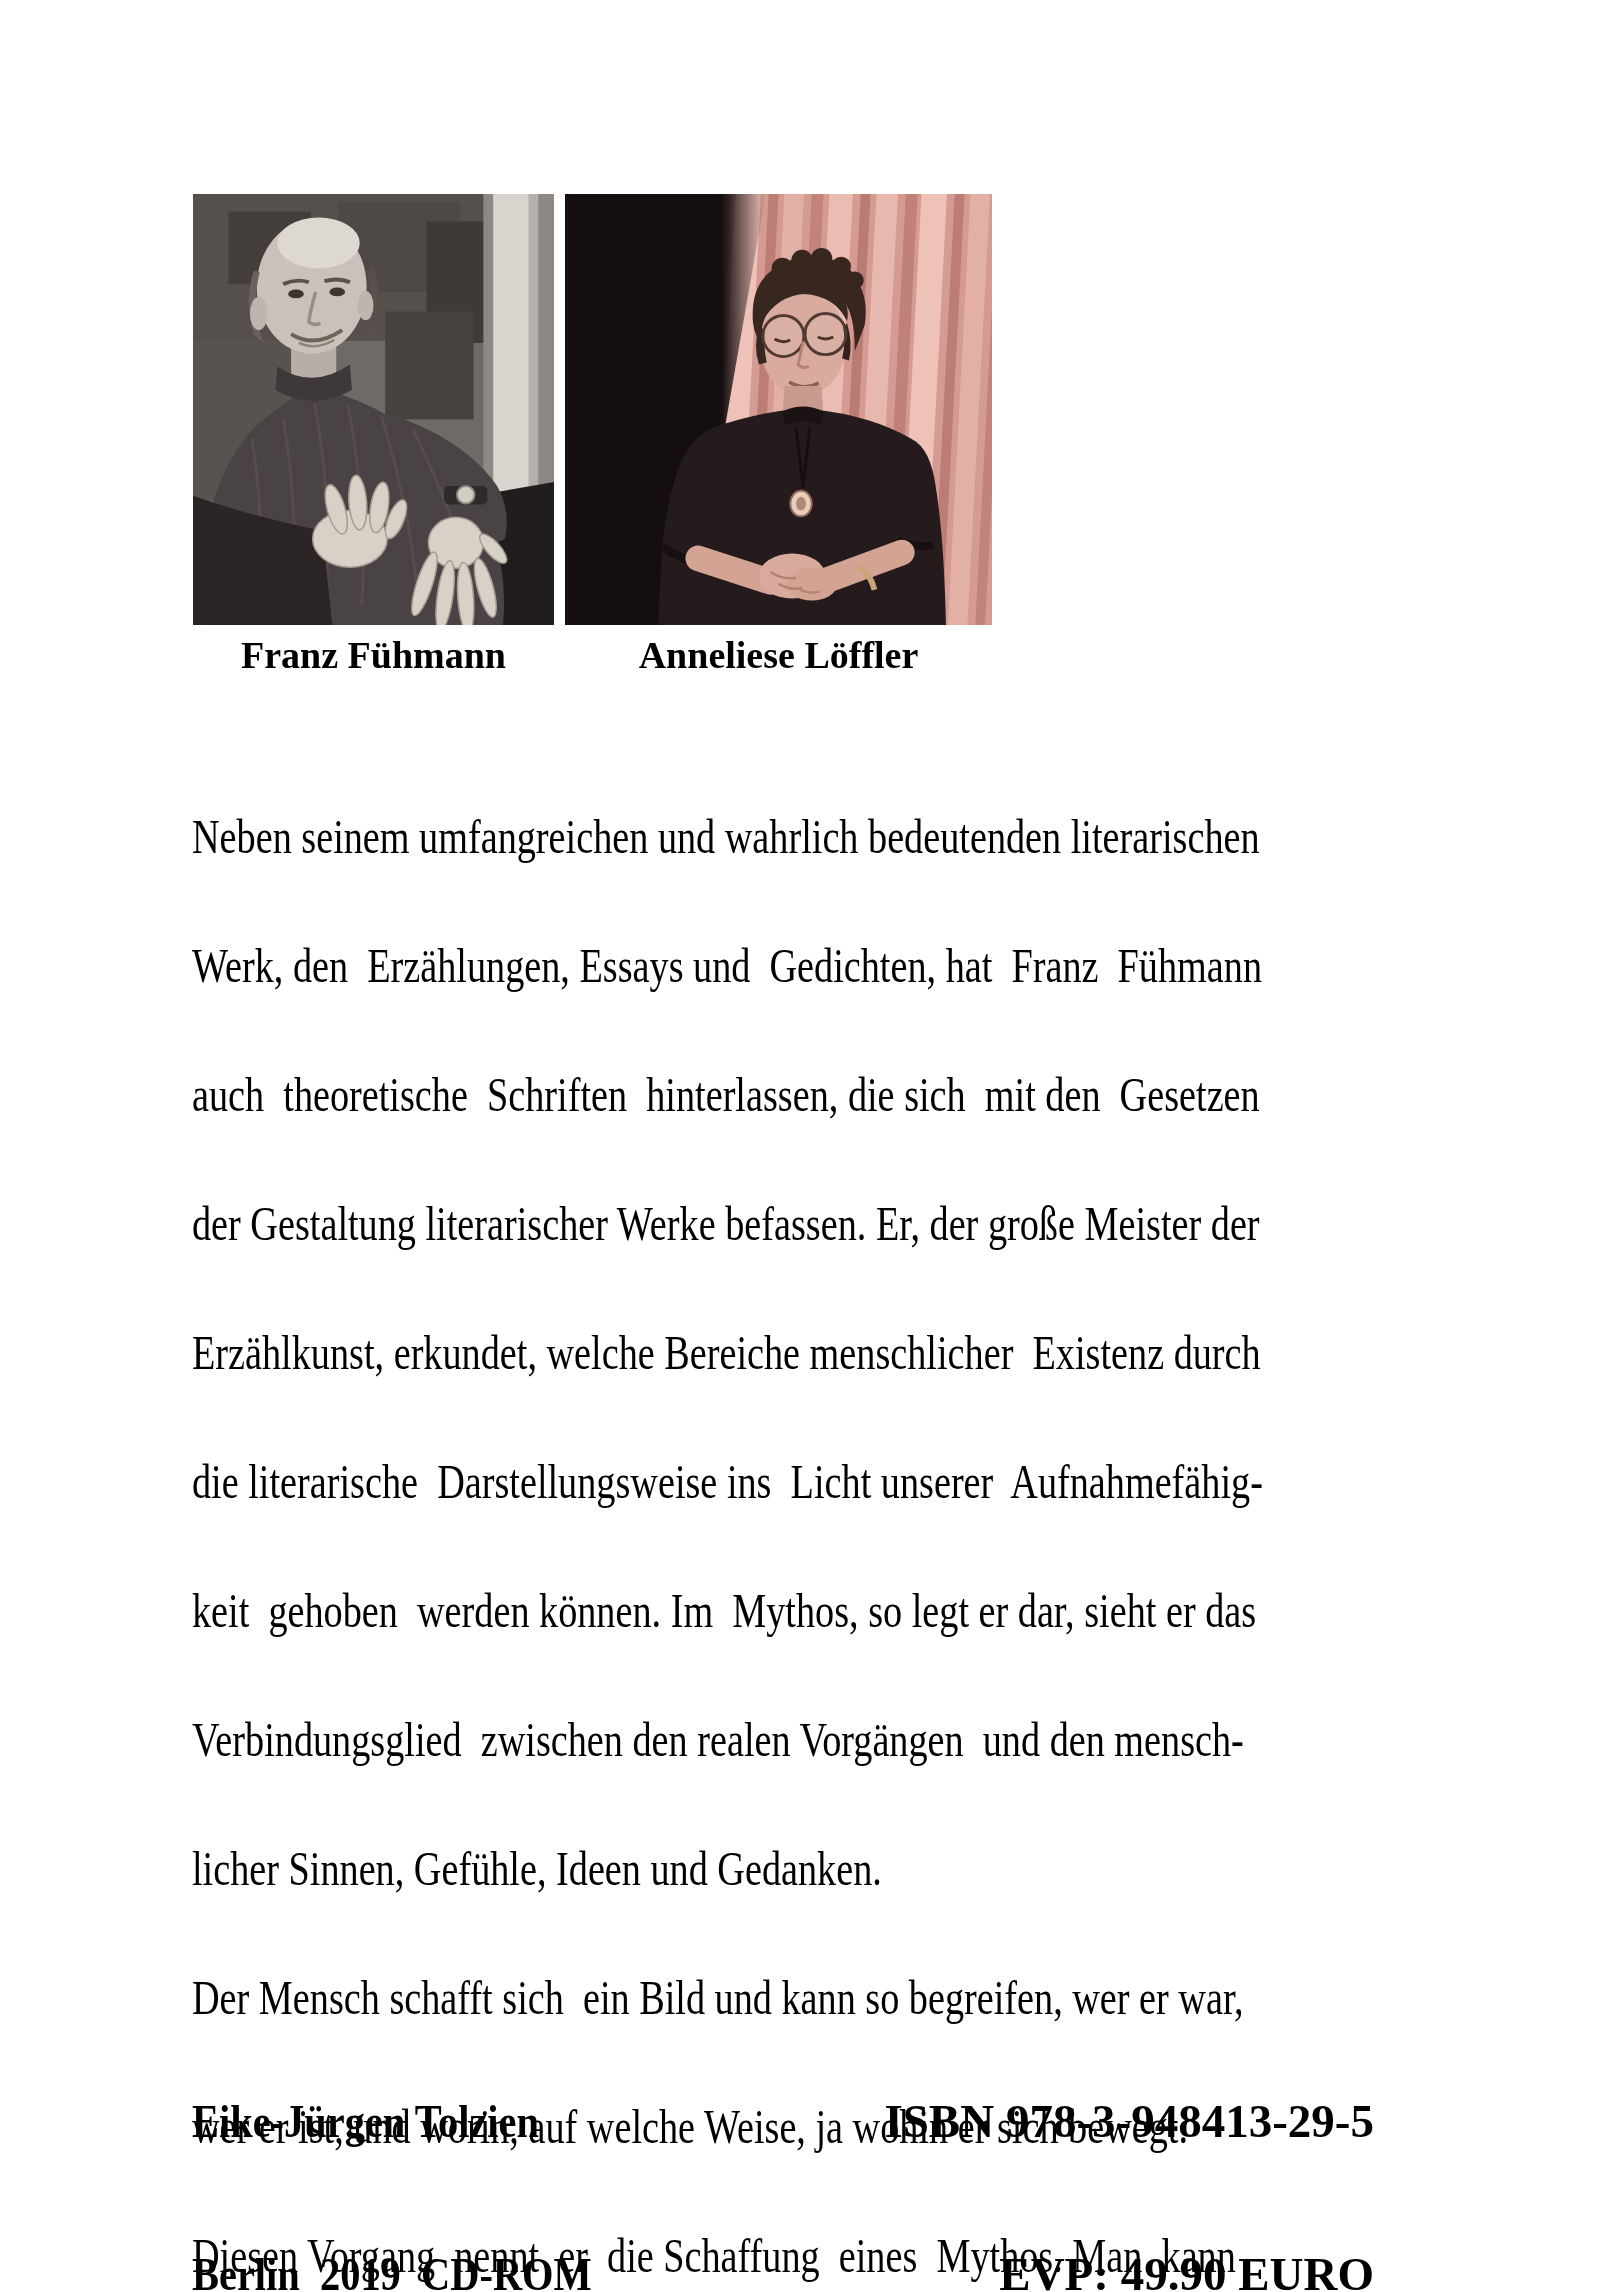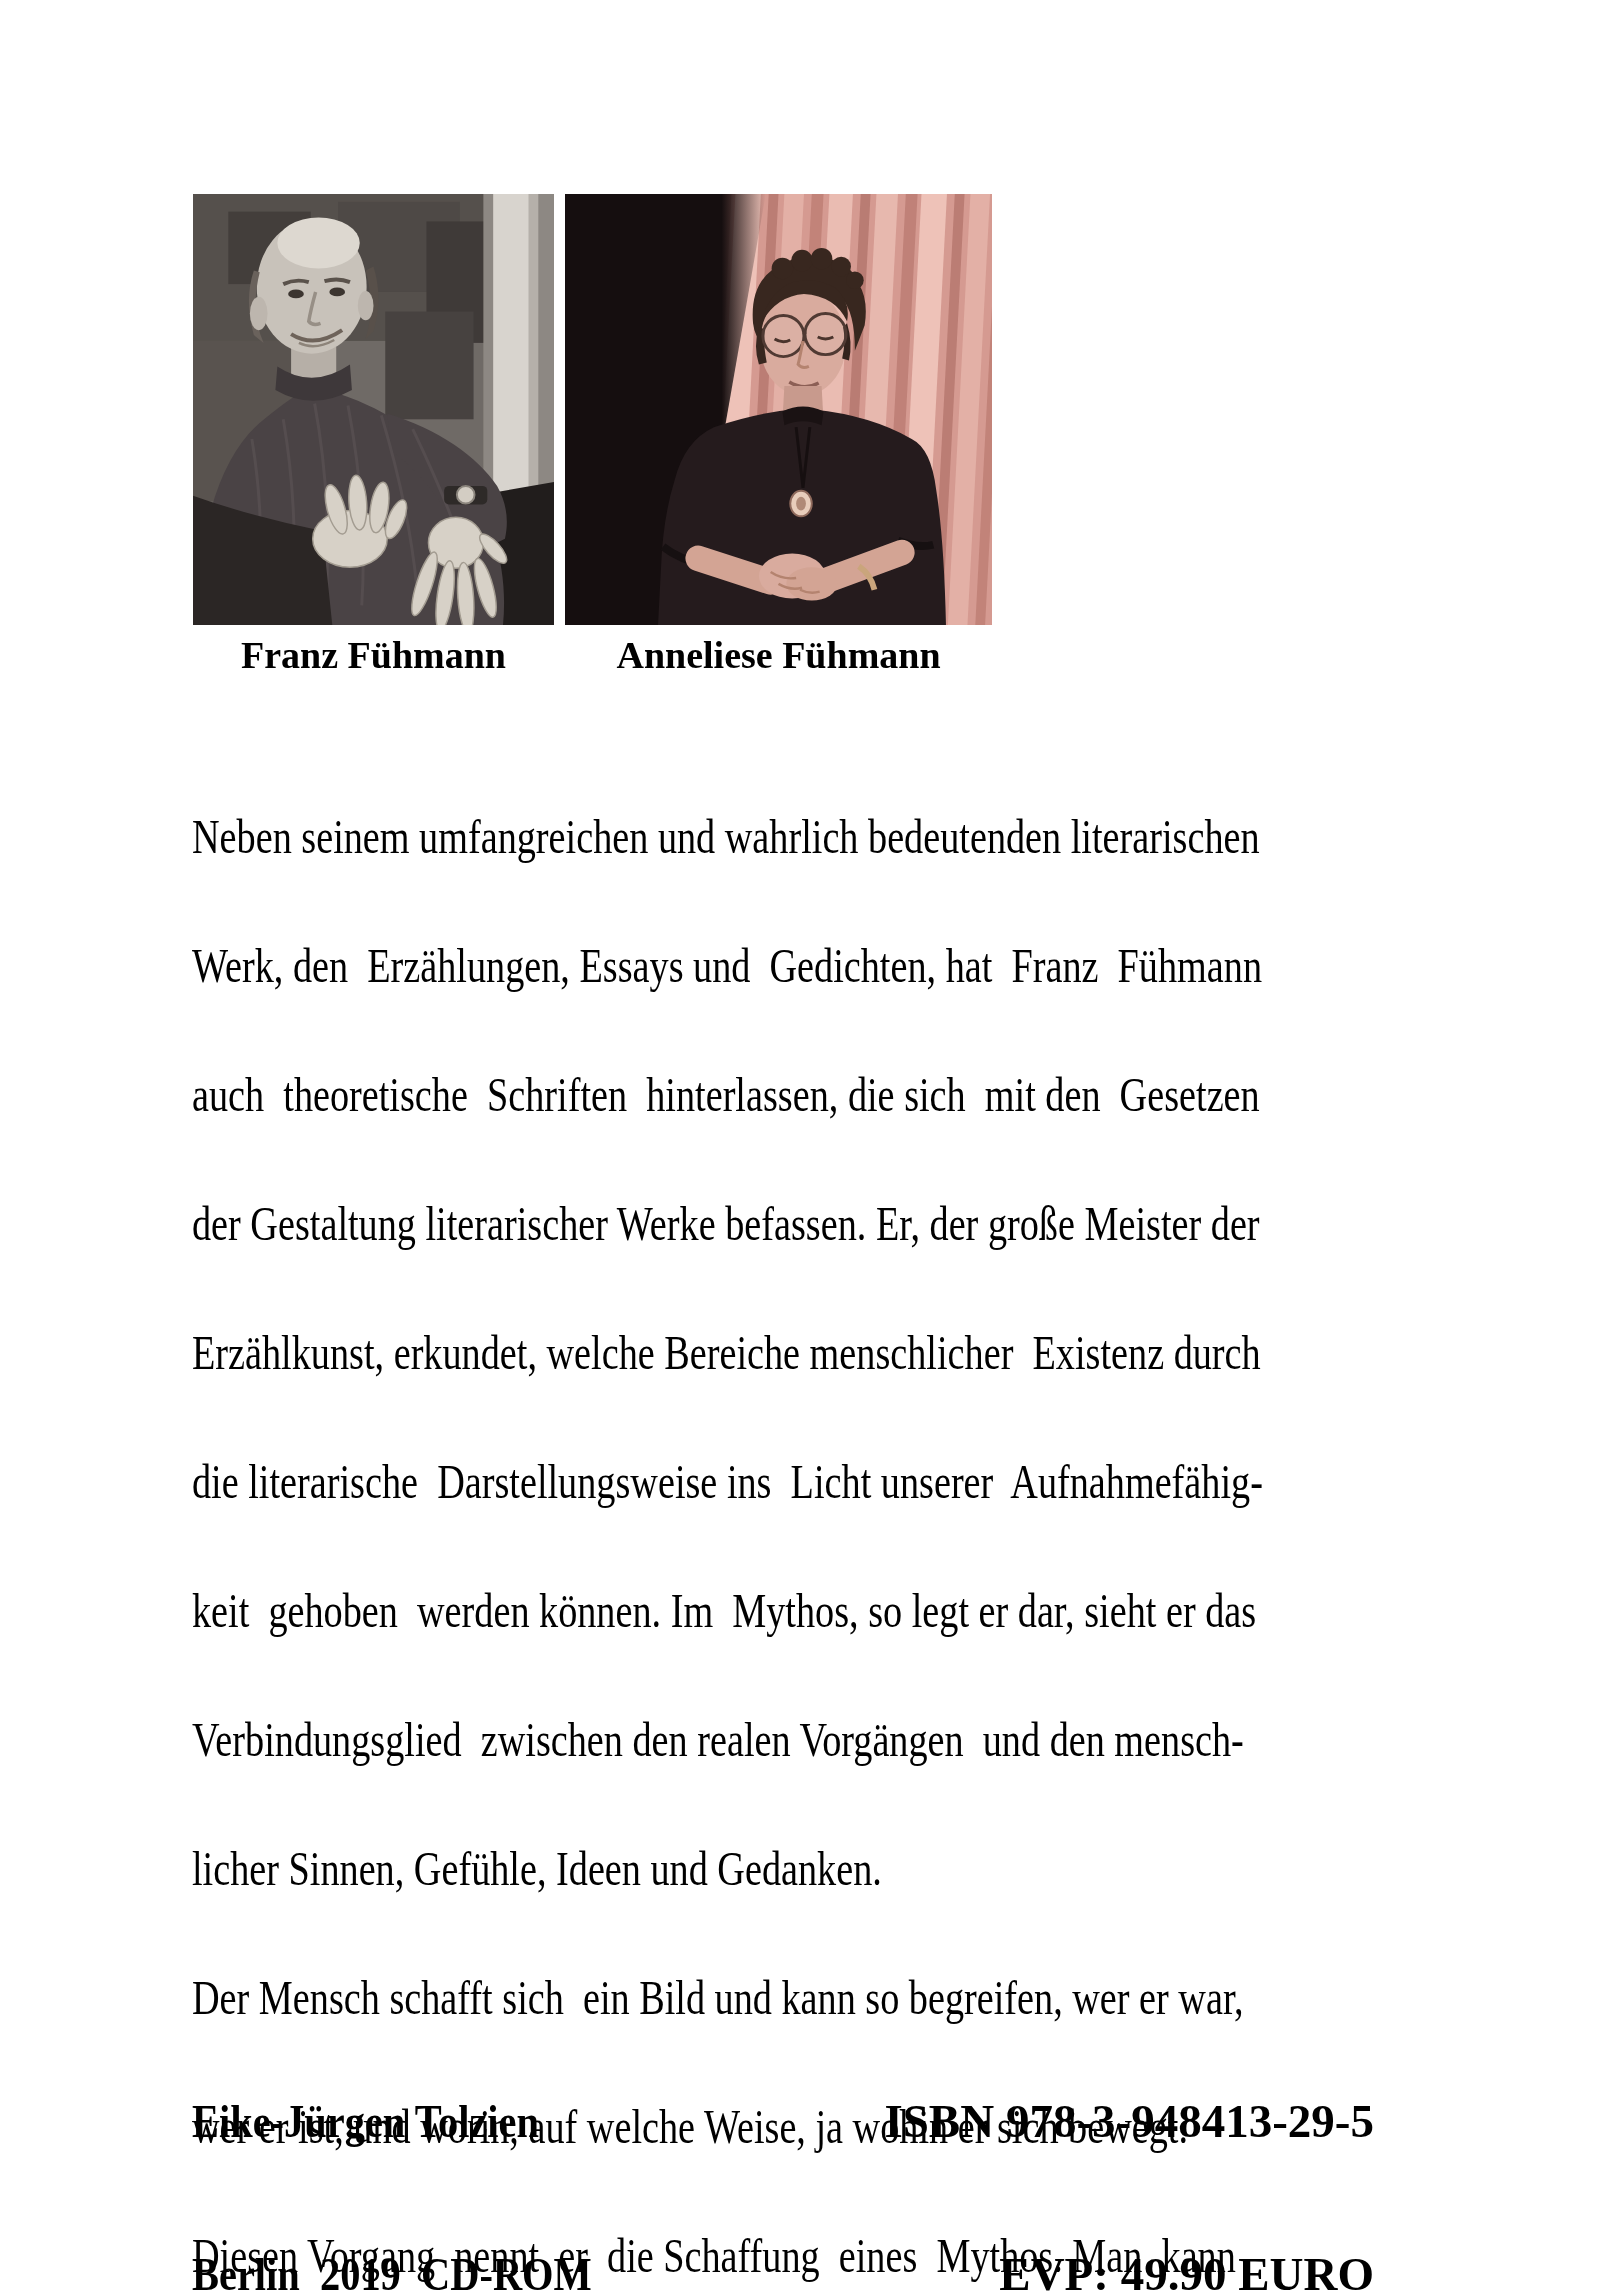--- a/index.html
+++ b/index.html
@@ -188,21 +188,21 @@
 
       <ellipse cx="232" cy="390" rx="34" ry="23" style="fill:var(--skin-pink,#d9ab9e)"></ellipse>
       <ellipse cx="252" cy="398" rx="26" ry="17" fill="#d3a494"></ellipse>
       <path d="M210 386 q12 8 26 6 M218 398 q12 7 24 4 M240 404 q10 5 20 2" stroke="#b4836f" stroke-width="2.5" fill="none"></path>
 
       <path d="M300 380 q12 8 16 24" stroke="#caa57c" stroke-width="6" fill="none"></path>
     </svg>
   </div>
 
   <div class="caption" id="caption-left">Franz Fühmann</div>
-  <div class="caption" id="caption-right">Anneliese Fühmann</div>
+  <div class="caption" id="caption-right">Anneliese Löffler</div>
 
   <div class="bodytext">
     <div class="line">Neben seinem umfangreichen und wahrlich bedeutenden literarischen</div>
     <div class="line">Werk, den  Erzählungen, Essays und  Gedichten, hat  Franz  Fühmann</div>
     <div class="line">auch  theoretische  Schriften  hinterlassen, die sich  mit den  Gesetzen</div>
     <div class="line">der Gestaltung literarischer Werke befassen. Er, der große Meister der</div>
     <div class="line">Erzählkunst, erkundet, welche Bereiche menschlicher  Existenz durch</div>
     <div class="line">die literarische  Darstellungsweise ins  Licht unserer  Aufnahmefähig-</div>
     <div class="line">keit  gehoben  werden können. Im  Mythos, so legt er dar, sieht er das</div>
     <div class="line">Verbindungsglied  zwischen den realen Vorgängen  und den mensch-</div>

